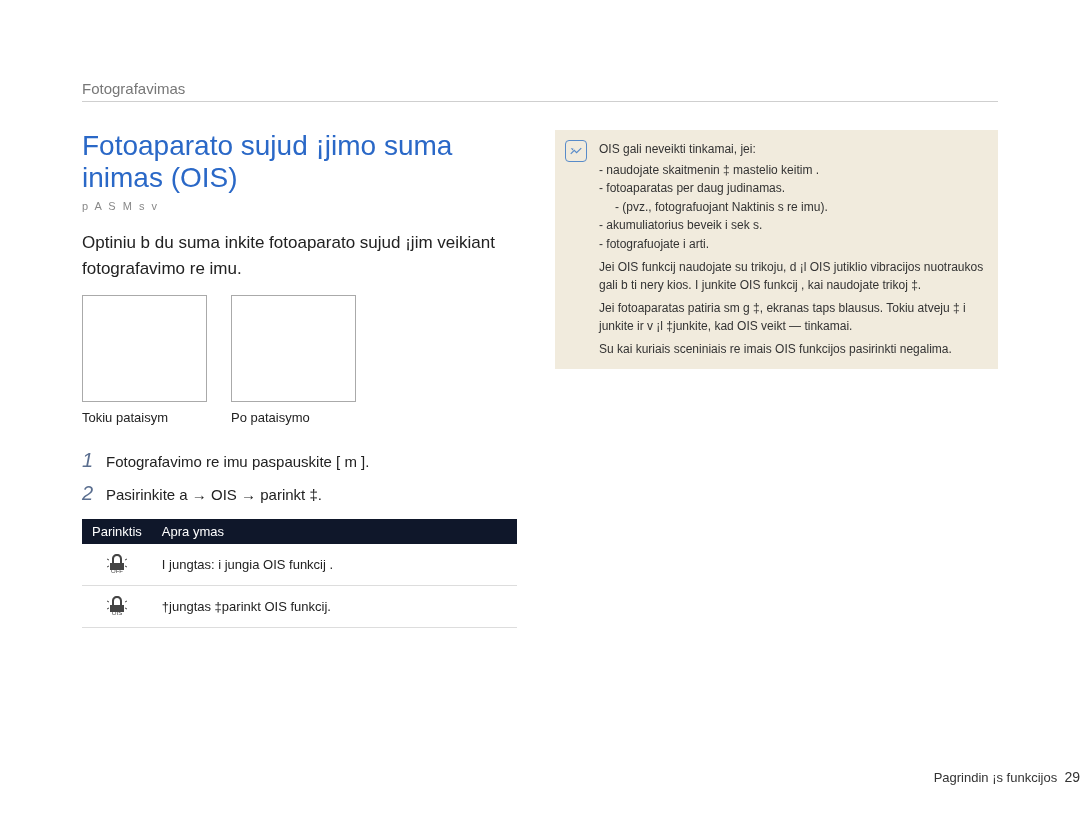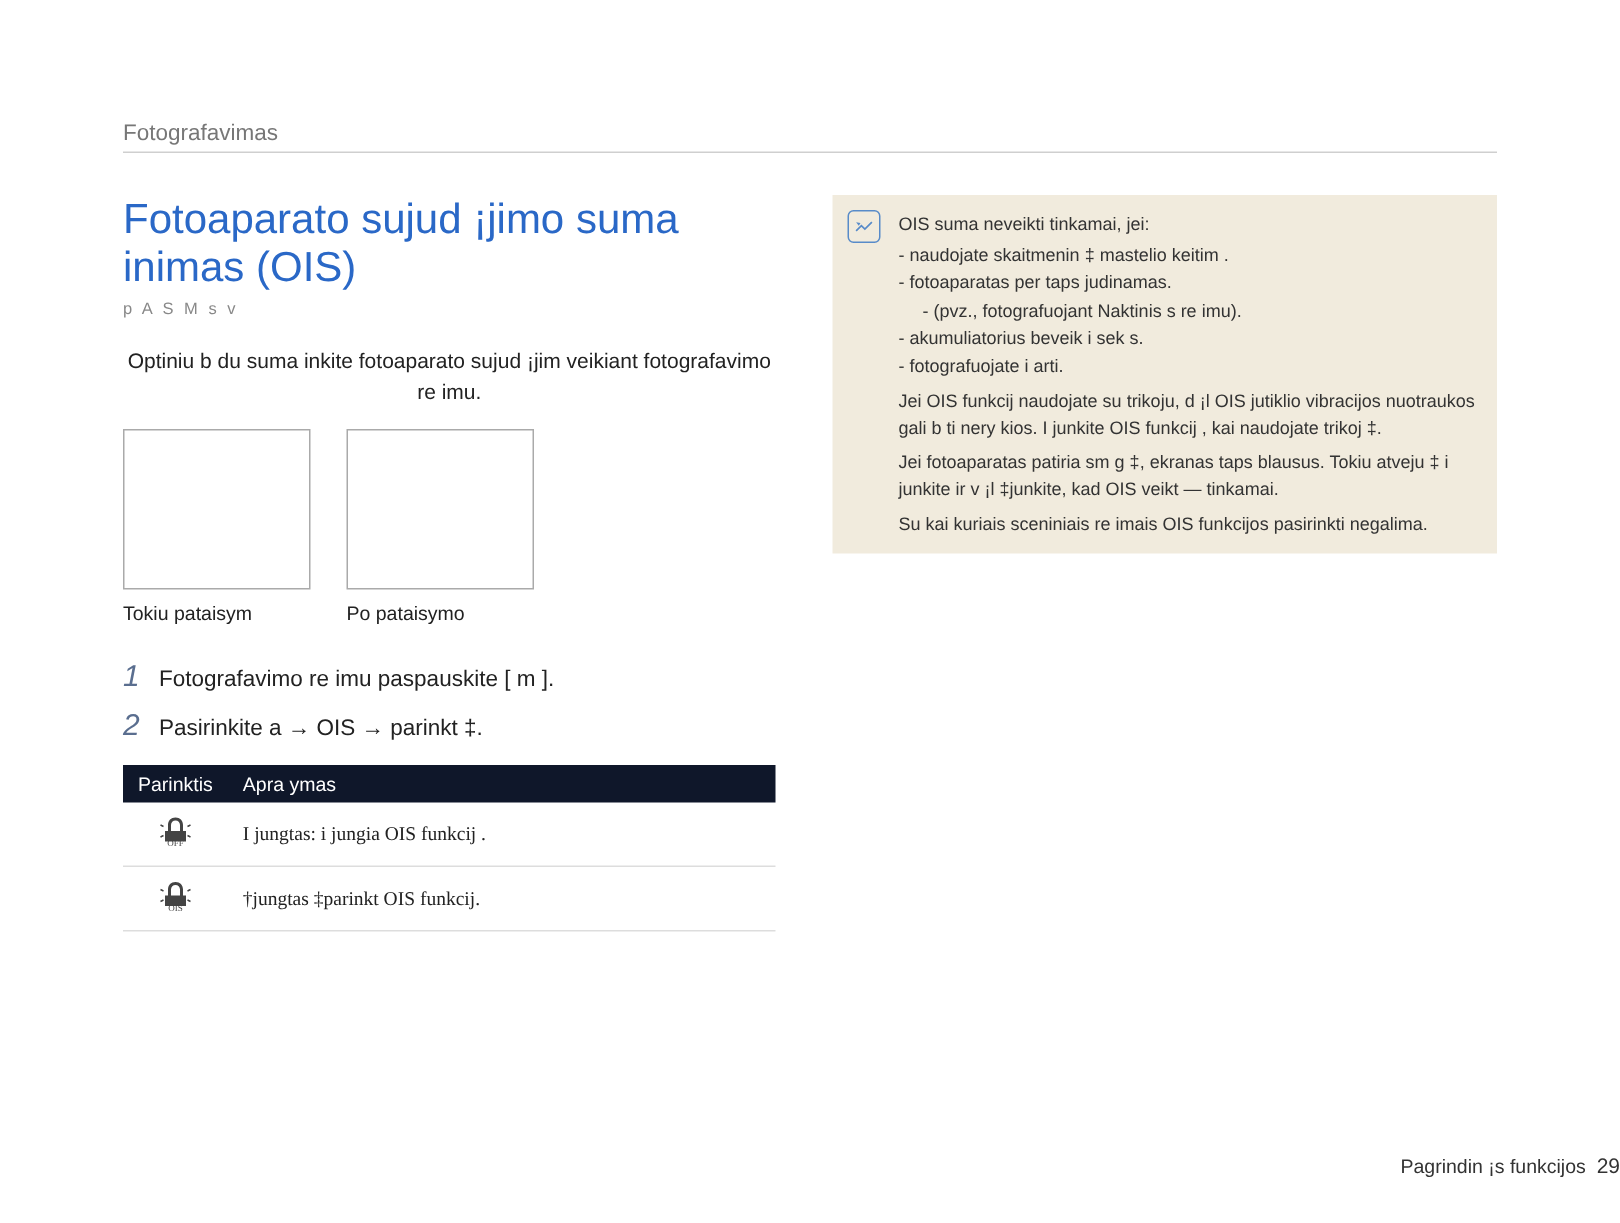--- a/index.html
+++ b/index.html
@@ -32,24 +32,23 @@
     margin-bottom: 6px;
     font-weight: 400;
   }
   .modes {
     font-size: 11px;
     color: #888;
     letter-spacing: 2px;
     margin-bottom: 18px;
   }
   .intro {
-    font-size: 14px;
+    font-size: 17px;
     line-height: 1.5;
     margin-bottom: 14px;
-    text-align: center;
   }
   .img-row { display: flex; gap: 24px; margin-bottom: 8px; }
   .placeholder-img {
     width: 125px;
     height: 107px;
     border: 1px solid #aaa;
     background: #fff;
   }
   .captions { display: flex; gap: 24px; font-size: 13px; margin-bottom: 24px; }
   .captions span { width: 125px; }
@@ -67,21 +66,20 @@
     color: #fff;
     font-weight: 400;
     text-align: left;
     padding: 5px 10px;
     margin-left: 40px;
   }
   .opt-table td {
     border-bottom: 1px solid #ddd;
     padding: 8px 10px;
     vertical-align: middle;
-    font-family: Liberation Serif, serif;
   }
   .opt-table td:first-child { width: 55px; text-align: center; }
   .ois-icon {
     display: inline-block;
     width: 28px; height: 22px;
     position: relative;
   }
   .ois-icon svg { width: 28px; height: 22px; }
   .note-box {
     display: flex;
@@ -182,24 +180,24 @@
 
   <div class="right-col">
     <div class="note-box">
       <div class="note-icon">
         <svg viewBox="0 0 24 24">
             <path fill="none" stroke="#588bc9" stroke-width="2" d="M3 17l6-6 4 4 8-8"></path>
             <path fill="#588bc9" d="M3 7l3 4 2-3z"></path>
           </svg>
       </div>
       <div>
-        <div>OIS suma neveikti tinkamai, jei:</div>
+        <div>OIS gali neveikti tinkamai, jei:</div>
         <ul class="note-sublist">
           <li>naudojate skaitmenin ‡ mastelio keitim .</li>
-          <li>fotoaparatas per taps judinamas.</li>
+          <li>fotoaparatas per daug judinamas.</li>
           <li style="padding-left:16px;text-indent:0">(pvz., fotografuojant Naktinis  s        re imu).</li>
           <li>akumuliatorius beveik i sek  s.</li>
           <li>fotografuojate i  arti.</li>
         </ul>
         <div>Jei OIS funkcij  naudojate su trikoju, d ¡l OIS jutiklio vibracijos nuotraukos gali b ti nery kios. I junkite OIS funkcij , kai naudojate trikoj ‡.</div>
         <div style="margin-top:4px">Jei fotoaparatas patiria sm  g ‡, ekranas taps blausus. Tokiu atveju ‡ i junkite ir v ¡l  ‡junkite, kad OIS veikt — tinkamai.</div>
         <div style="margin-top:4px">Su kai kuriais sceniniais re imais OIS funkcijos pasirinkti negalima.</div>
       </div>
     </div>
   </div>

